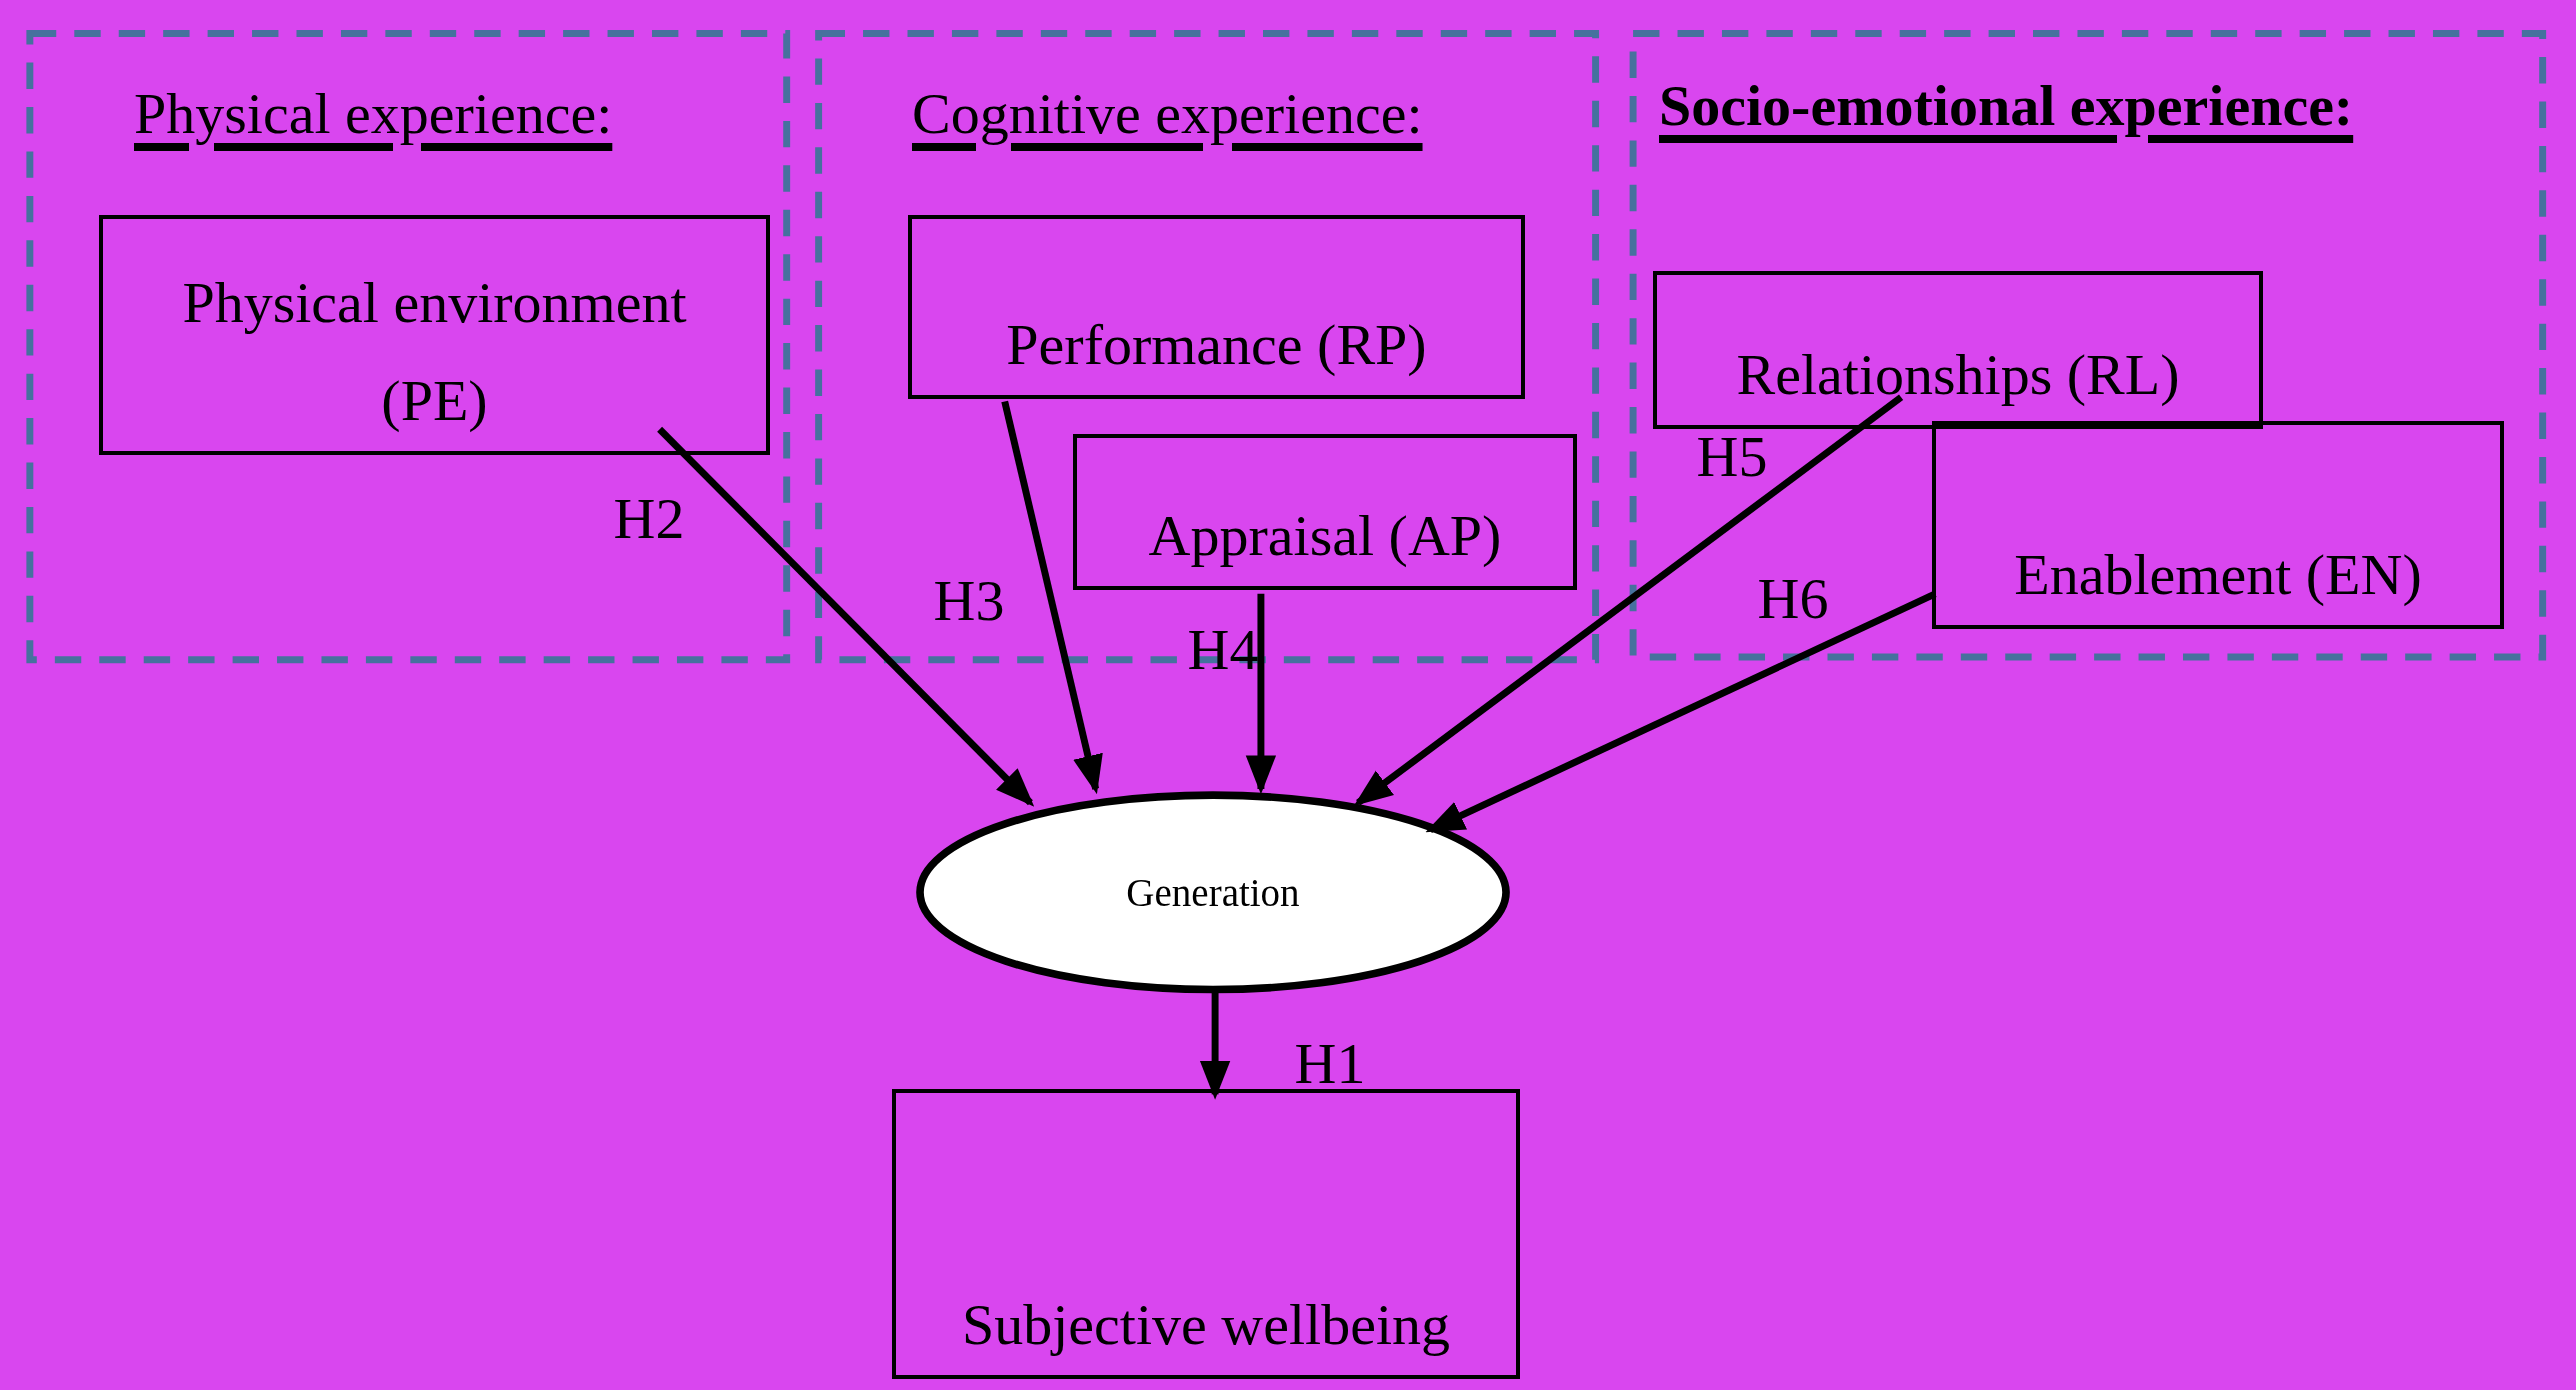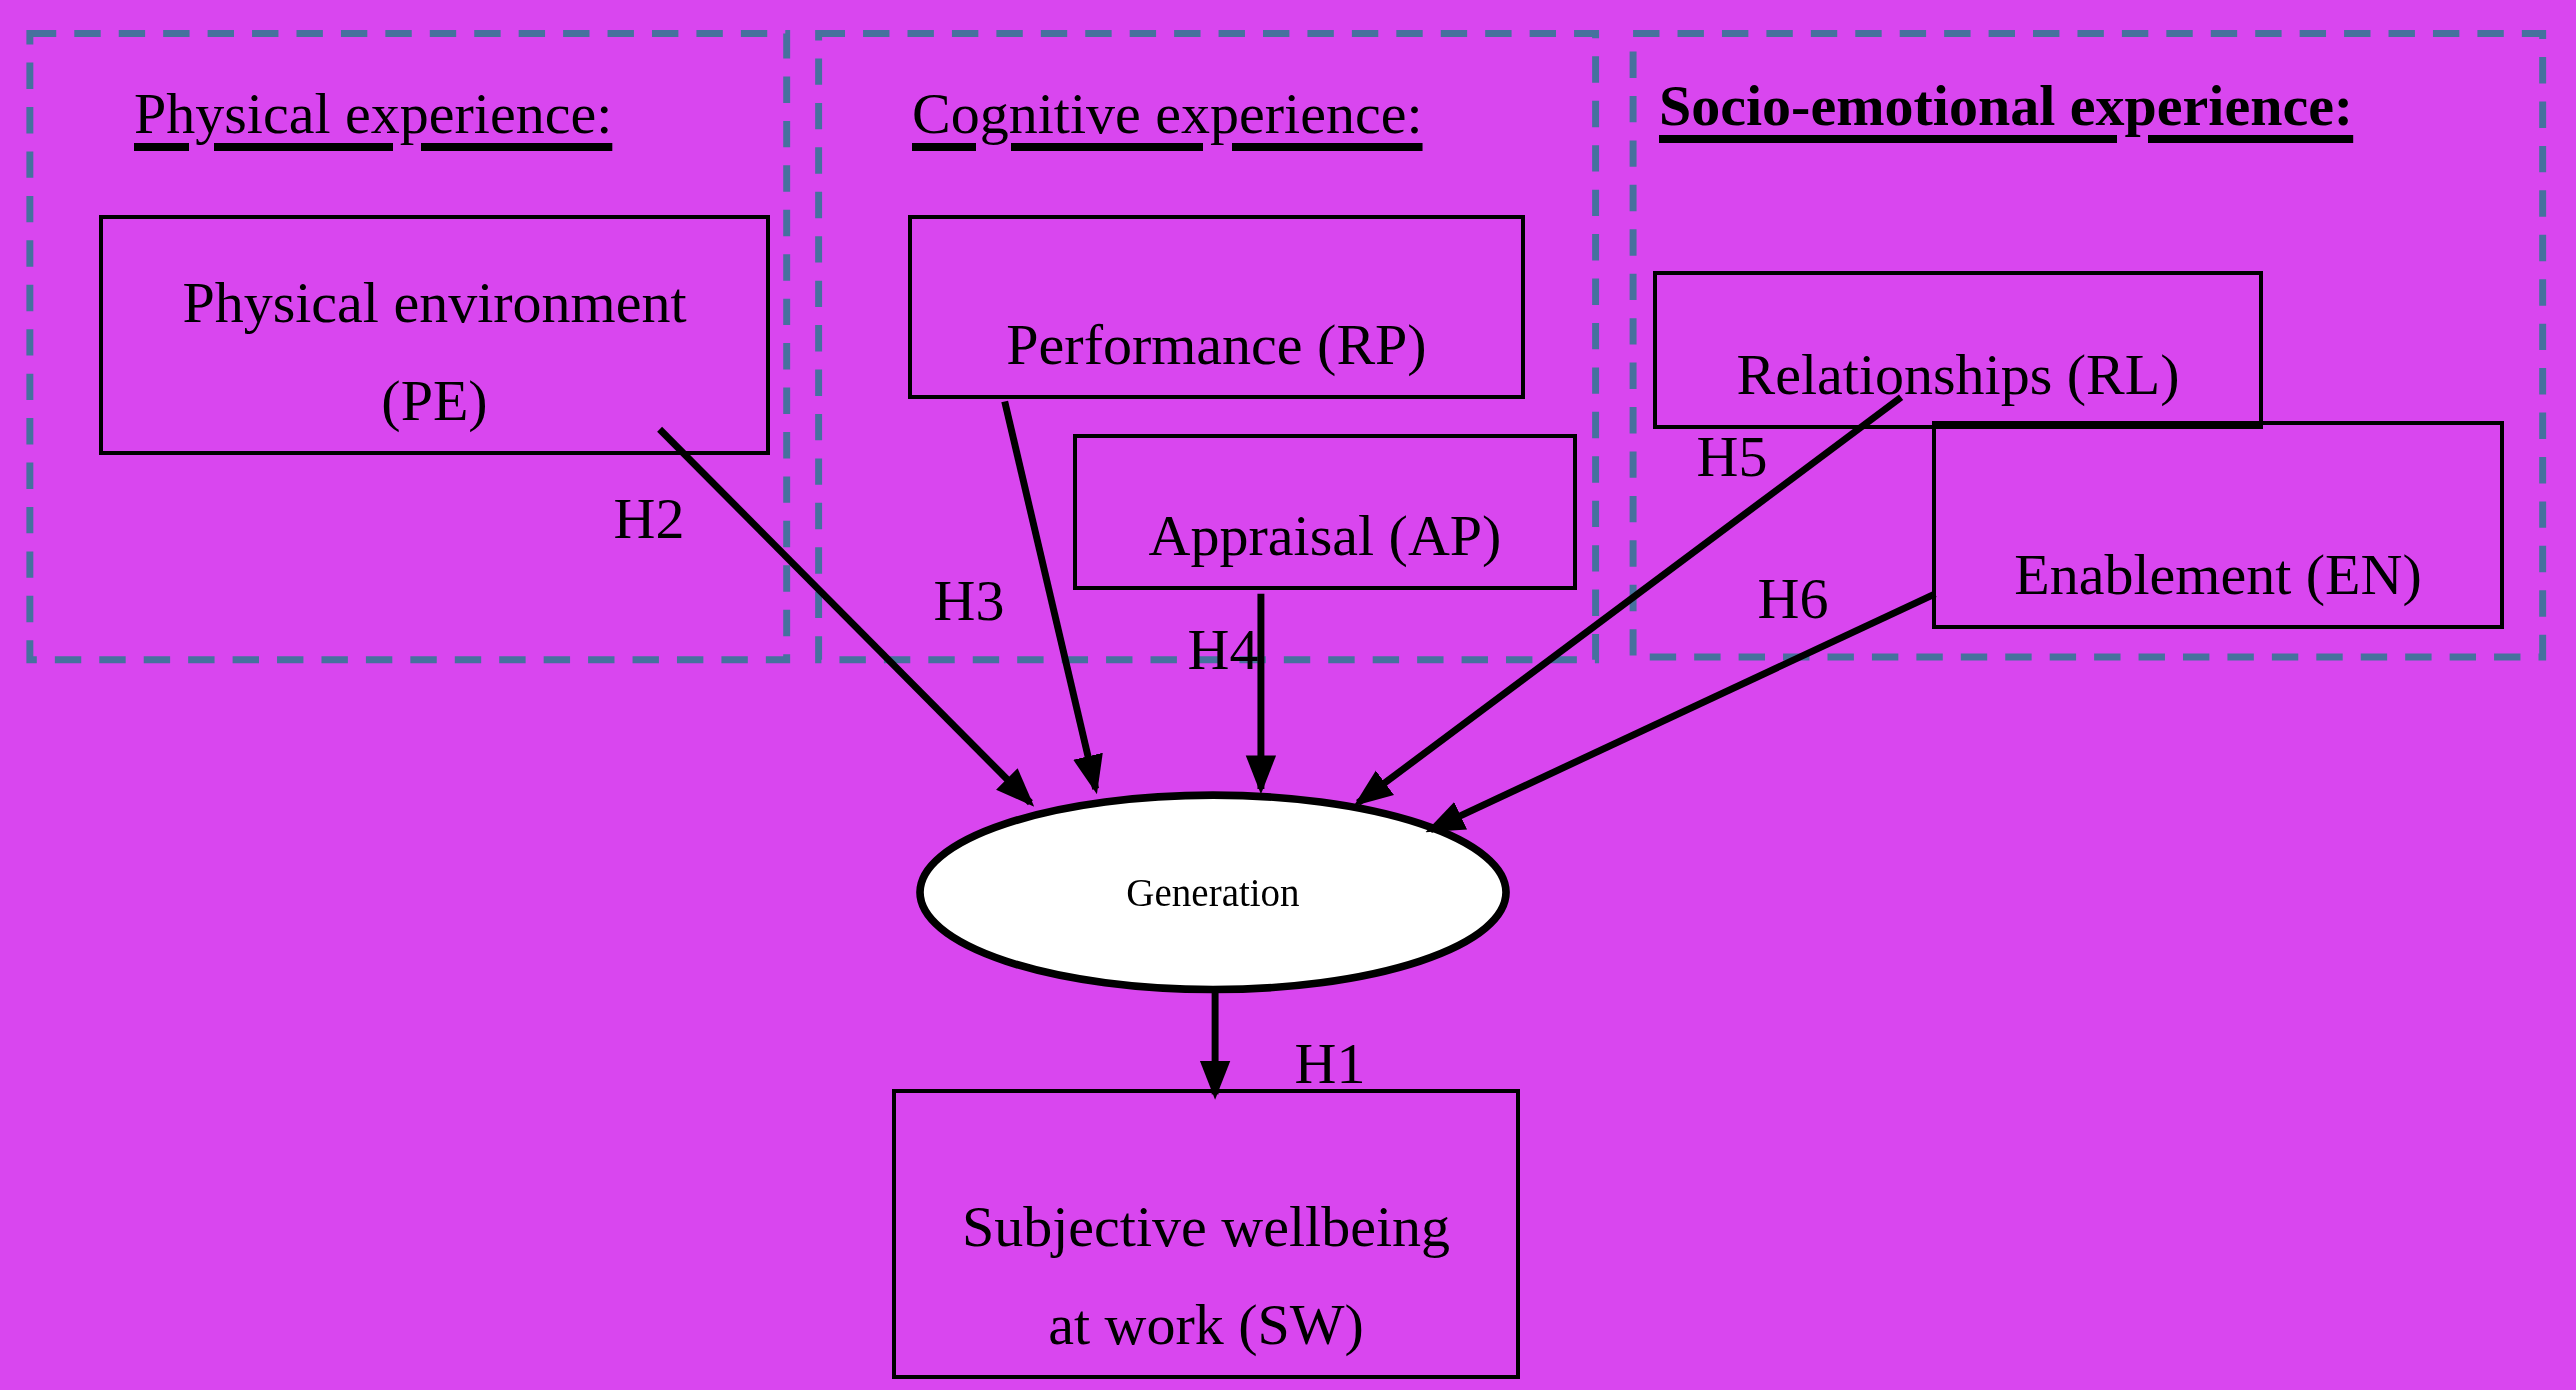--- a/index.html
+++ b/index.html
@@ -117,21 +117,20 @@
   </div>
 
   <div class="node-box" style="left:1932px; top:421px; width:572px; height:208px;">
     <span>Enablement (EN)</span>
   </div>
 
   <div class="ellipse-label" style="left:920px; top:795px; width:586px; height:194px;">Generation</div>
 
   <div class="node-box" style="left:892px; top:1089px; width:628px; height:290px;">
     <span>Subjective wellbeing</span>
-    <span>at work (SW)</span>
   </div>
 
   <div class="h-label" style="left:649px; top:519px;">H2</div>
   <div class="h-label" style="left:969px; top:601px;">H3</div>
   <div class="h-label" style="left:1223px; top:650px;">H4</div>
   <div class="h-label" style="left:1732px; top:457px;">H5</div>
   <div class="h-label" style="left:1793px; top:599px;">H6</div>
   <div class="h-label" style="left:1330px; top:1064px;">H1</div>
 
 </div>

